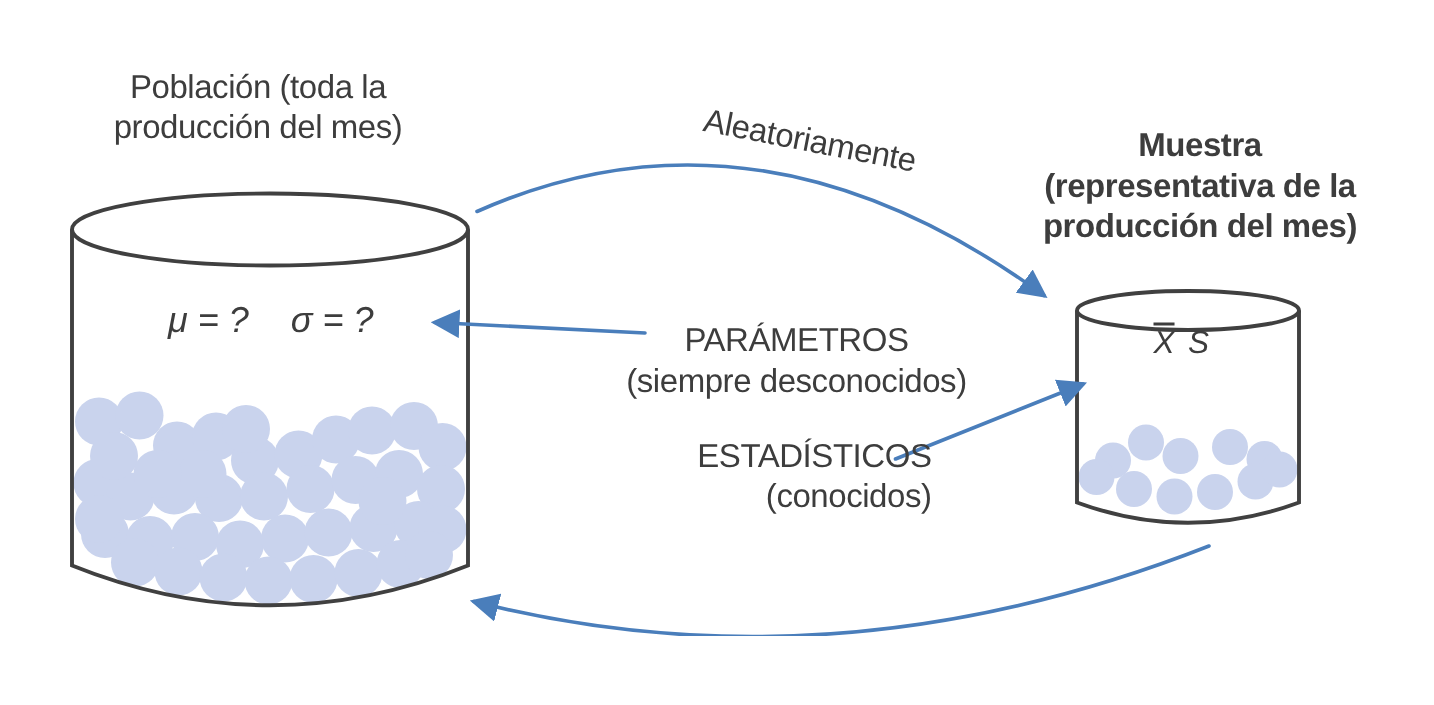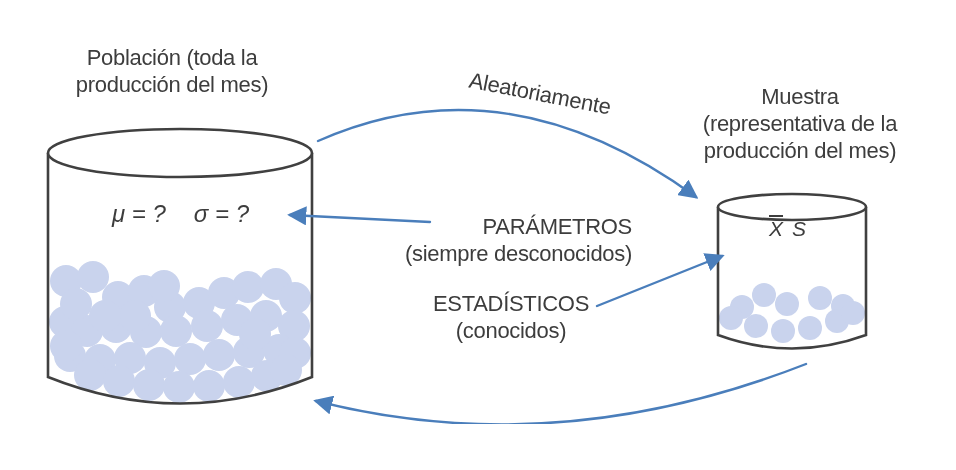--- a/index.html
+++ b/index.html
@@ -148,30 +148,30 @@
 
     <path class="arrow" d="M318,141 Q505,58 696,197" marker-end="url(#arrowhead)"></path>
     <path class="arrow" d="M806,364 Q556,462 316,401" marker-end="url(#arrowhead)"></path>
     <path class="arrow" d="M430,222 L290,215" marker-end="url(#arrowhead)"></path>
     <path class="arrow" d="M597,306 L722,256" marker-end="url(#arrowhead)"></path>
   </svg>
 
   <div class="label" style="left:57px; top:44px; width:230px;">Población (toda la
 producción del mes)</div>
 
-  <div class="label" style="left:685px; top:83px; width:230px;">Muestra
+  <div class="label" style="left:685px; top:83px; width:230px;font-weight:bold;">Muestra
 (representativa de la
 producción del mes)</div>
 
   <div class="label rotated" style="left:440px; top:80px; width:200px;">Aleatoriamente</div>
 
-  <div class="label" style="left:382px; top:213px; width:250px;text-align:right;">PARÁMETROS
+  <div class="label" style="left:406px; top:213px; width:250px;">PARÁMETROS
 (siempre desconocidos)</div>
 
-  <div class="label" style="left:401px; top:290px; width:220px;">ESTADÍSTICOS
+  <div class="label" style="left:401px; top:290px; width:220px;text-align:right;">ESTADÍSTICOS
 (conocidos)</div>
 
 
   <div class="symbols population-symbols">
     <span>μ = ?</span>
     <span>σ = ?</span>
   </div>
 
   <div class="symbols sample-symbols">
     <span class="overline-x">X</span>

